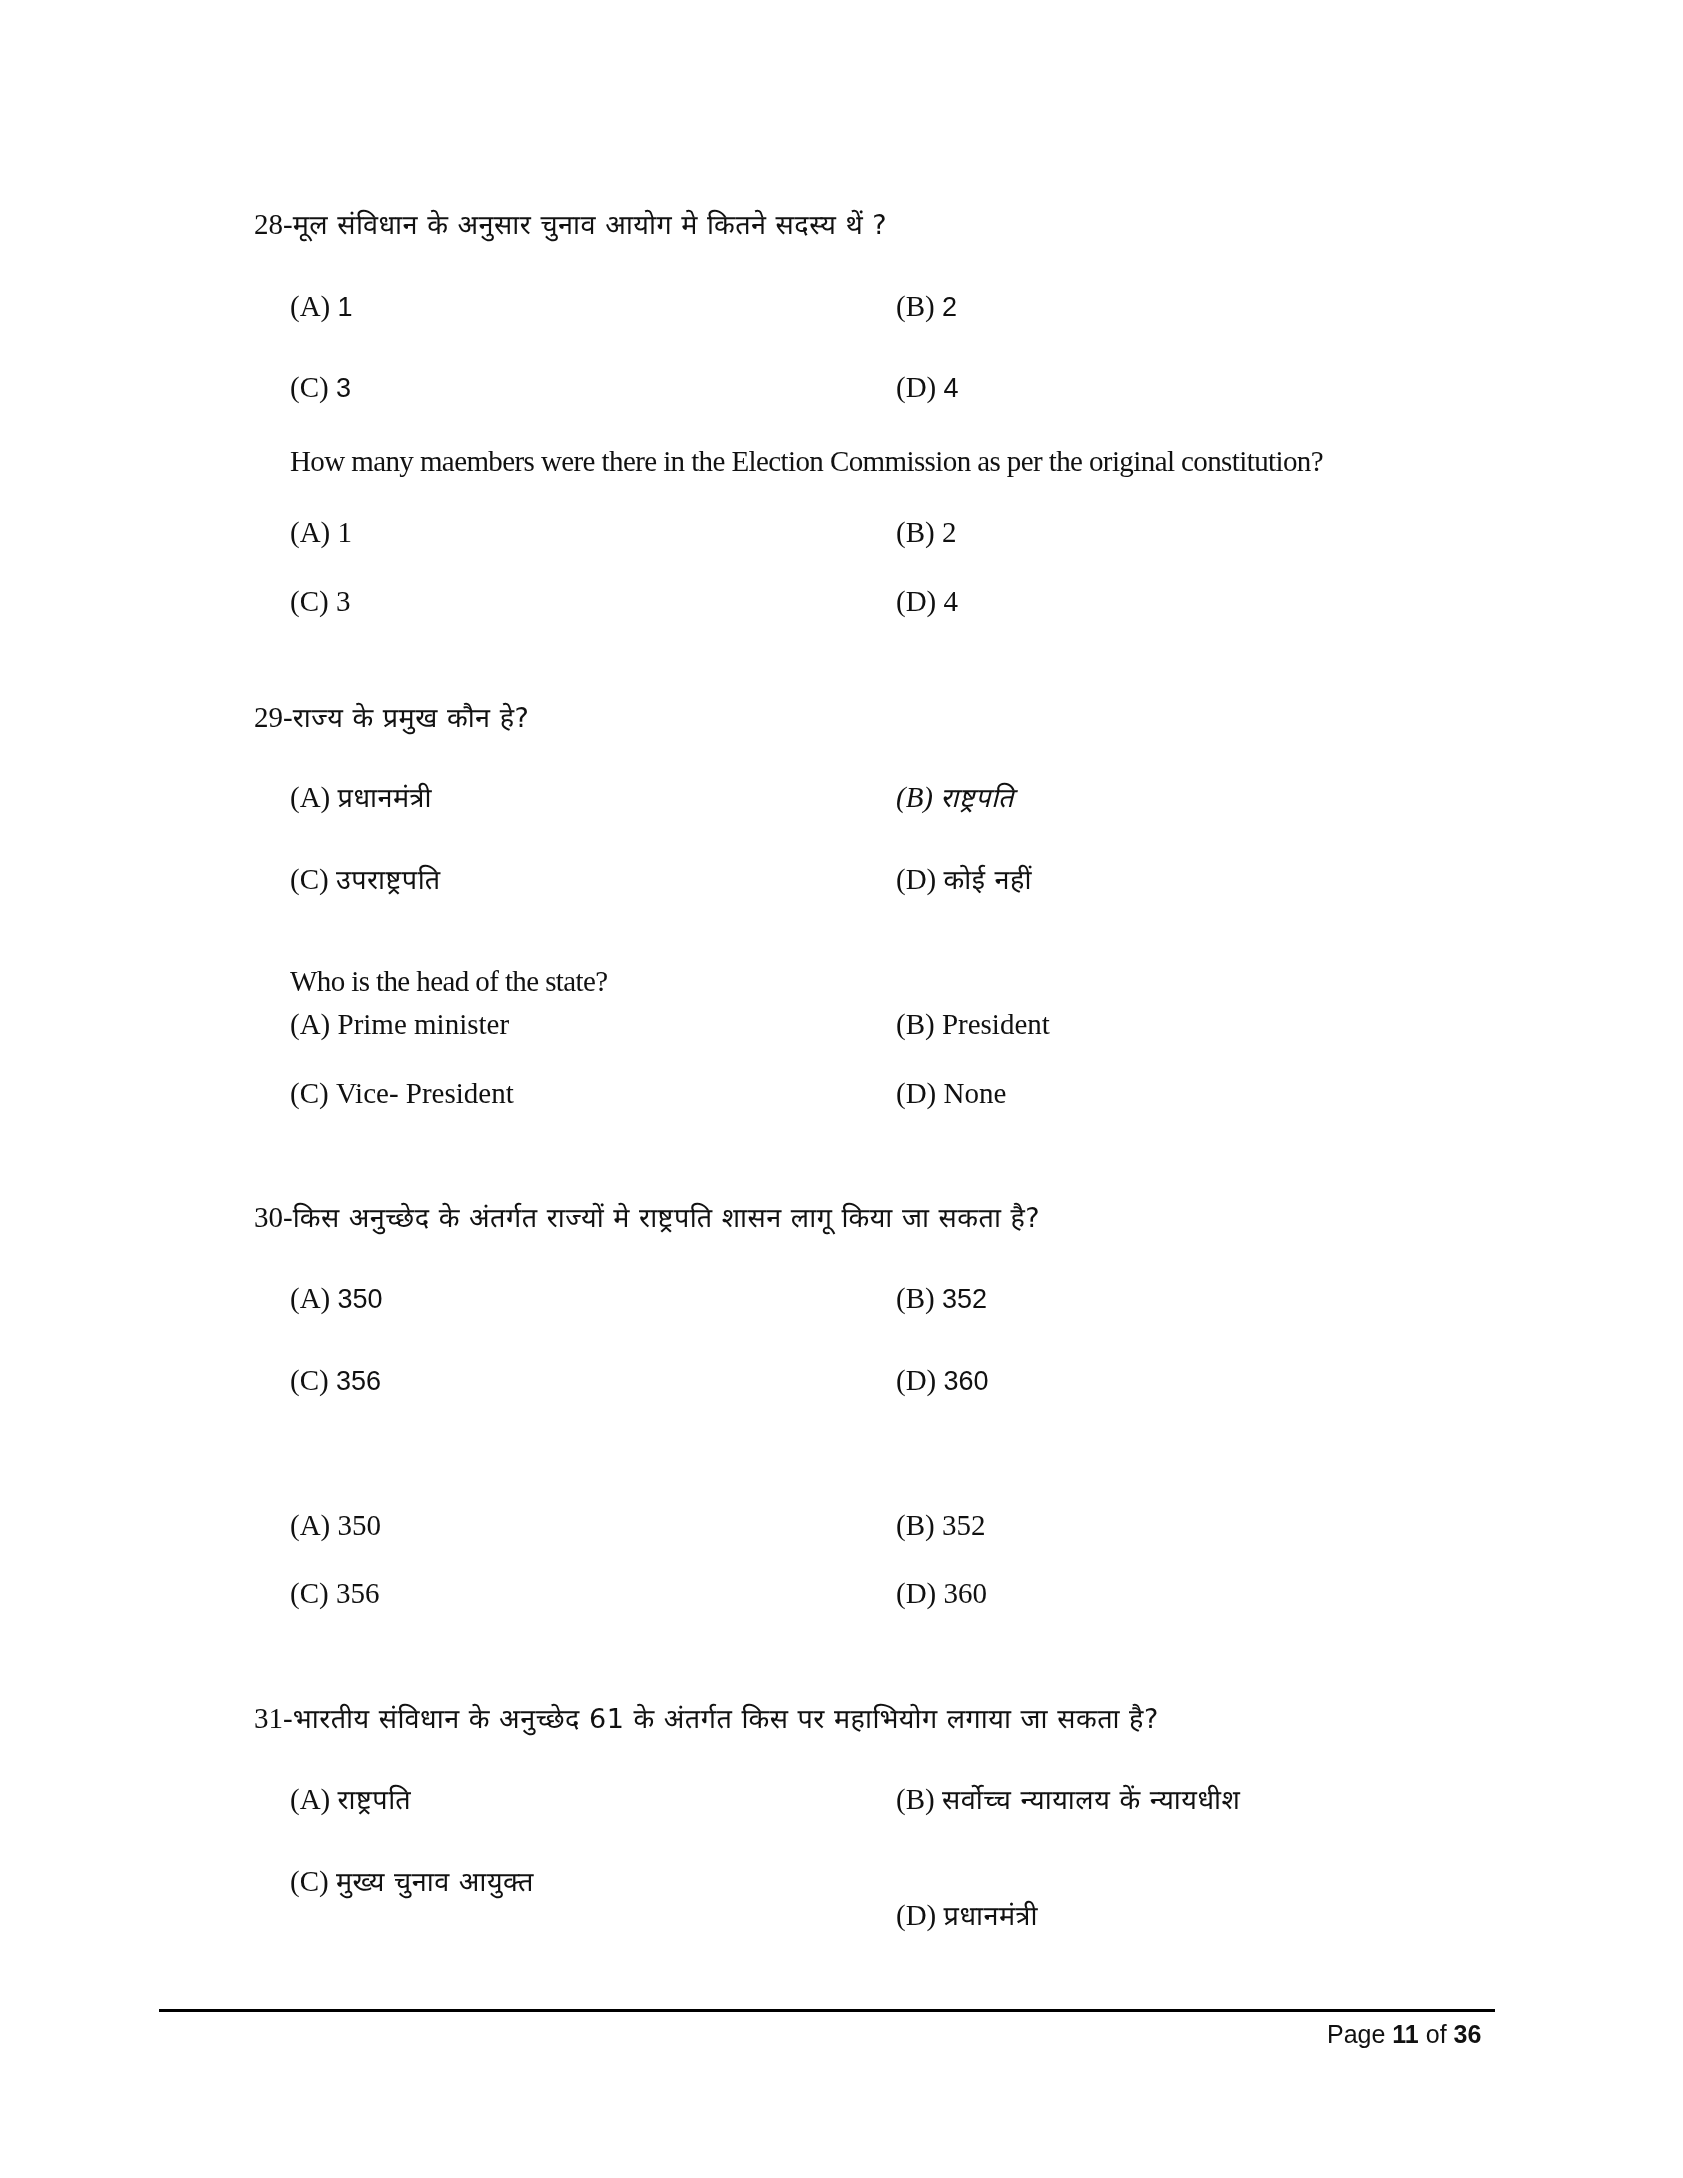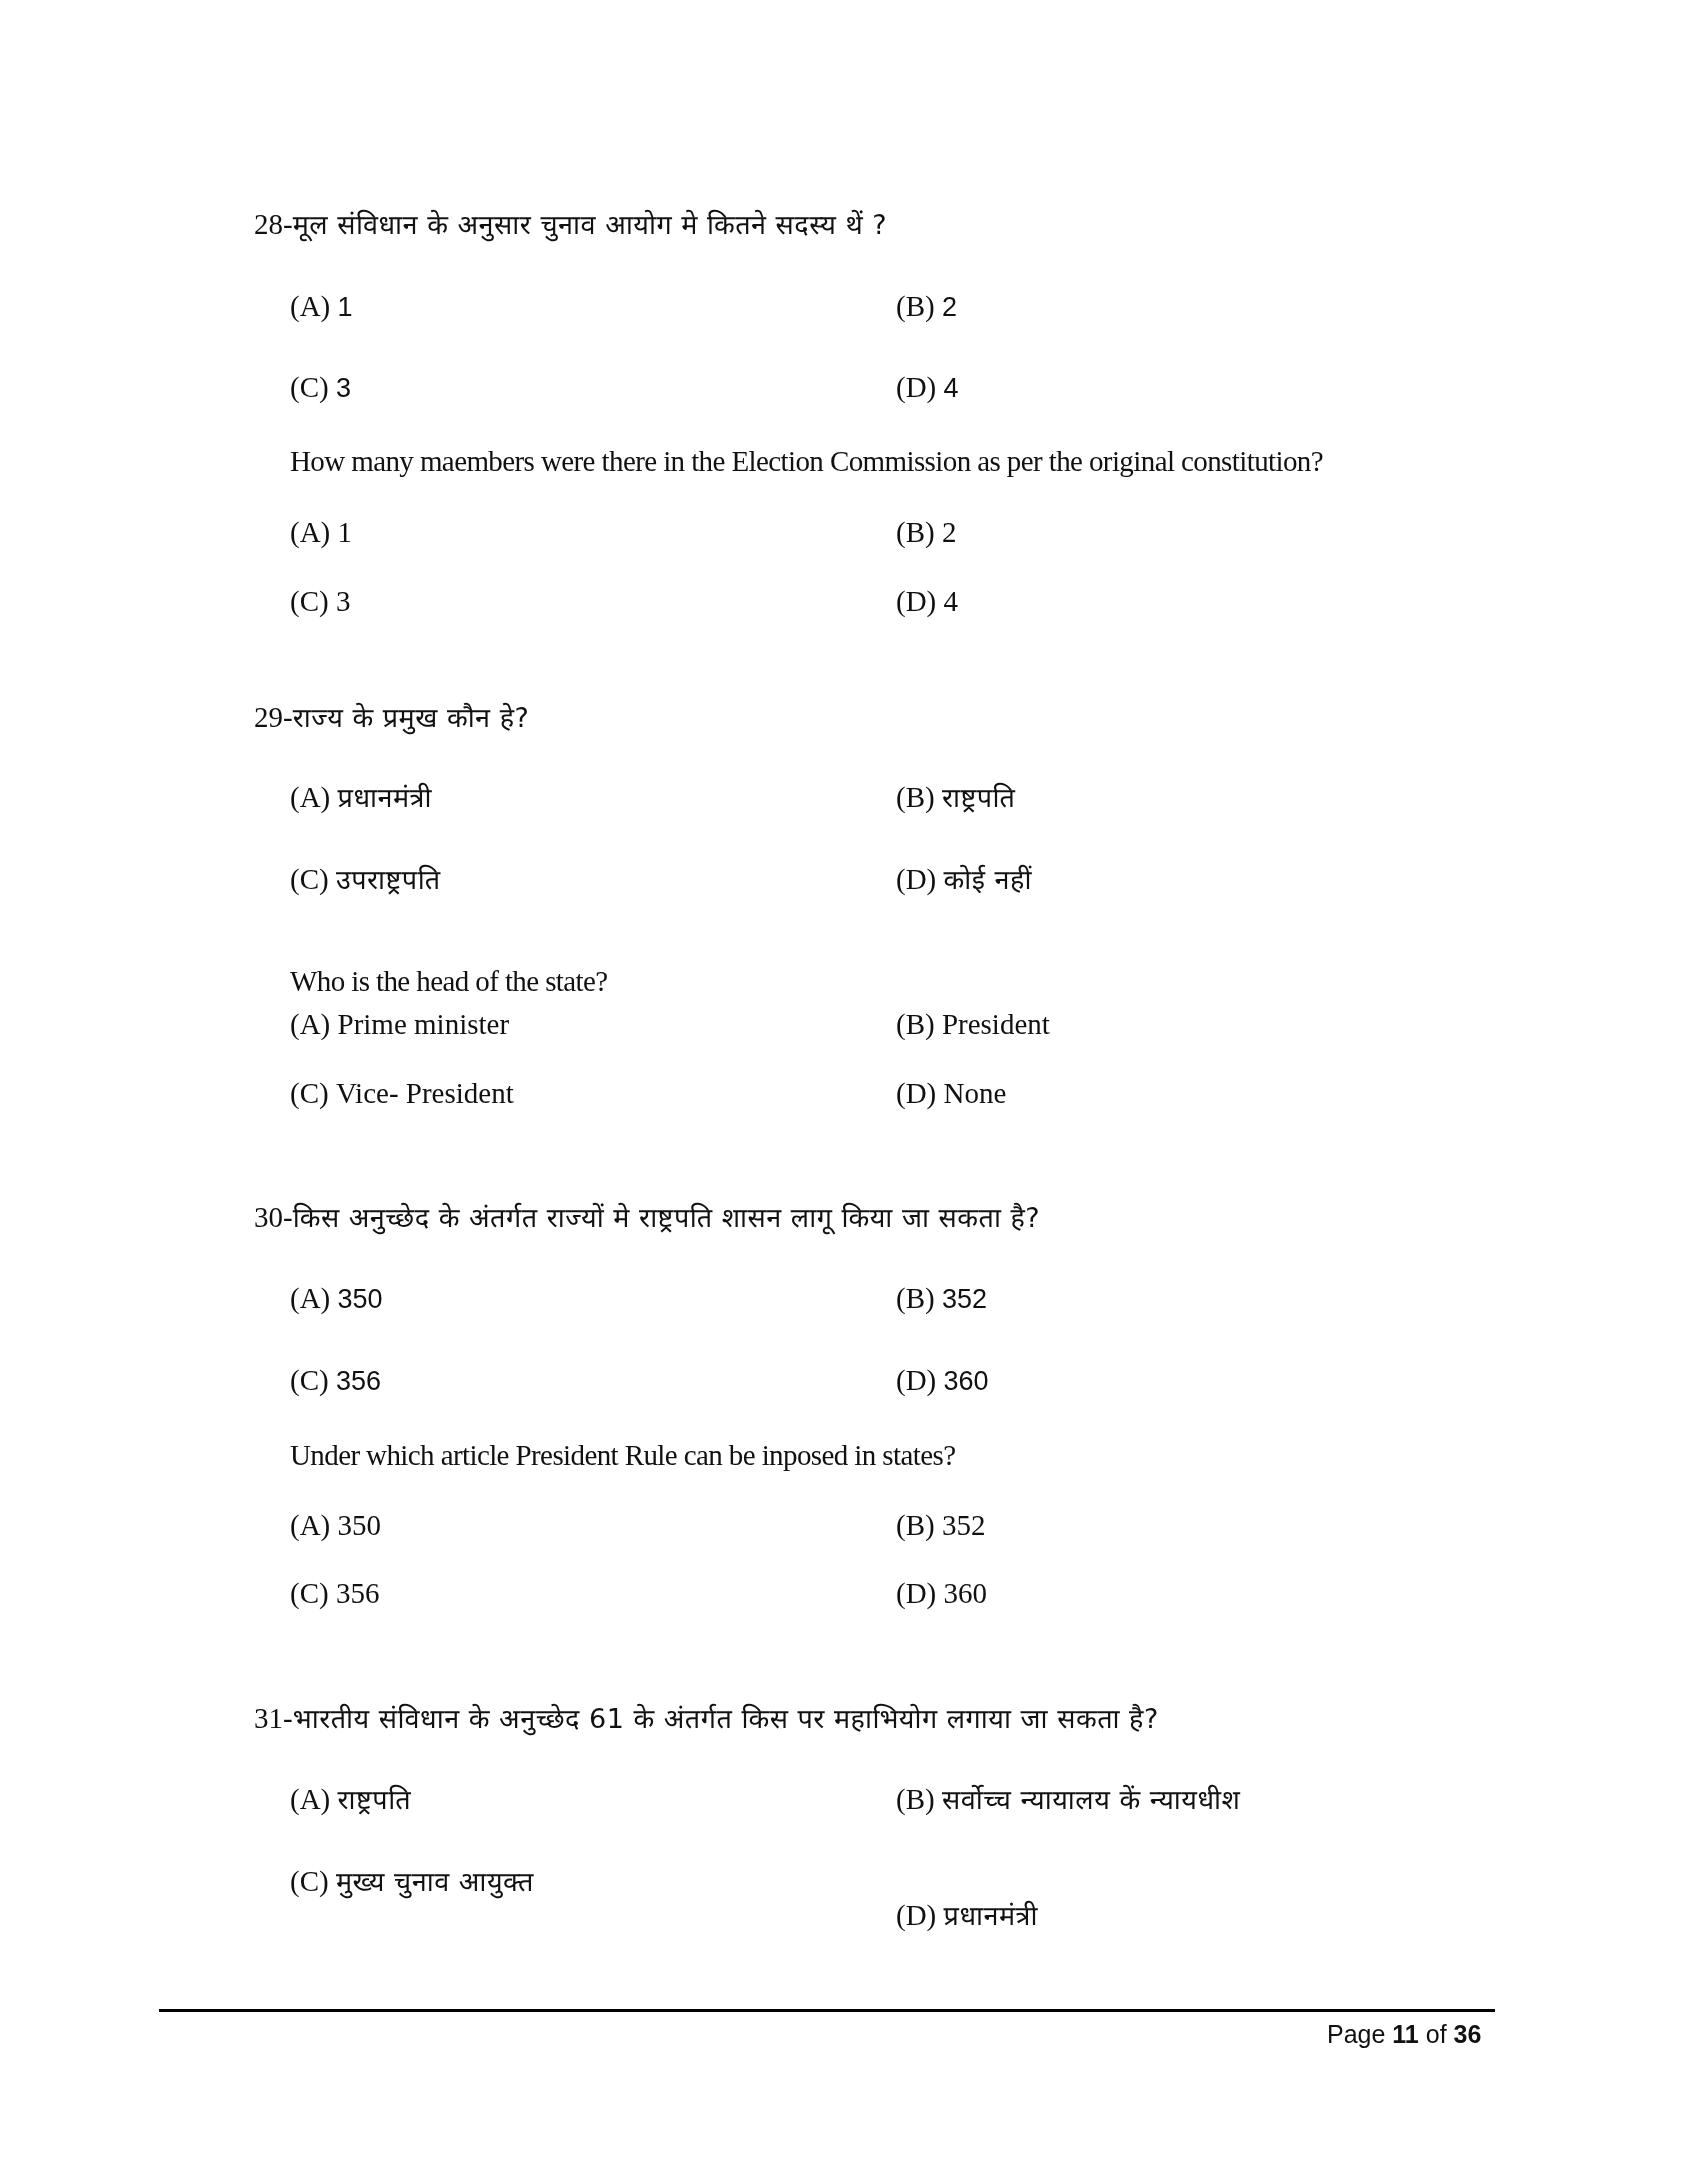--- a/index.html
+++ b/index.html
@@ -30,39 +30,38 @@
   <div class="txt en" style="left:290px; top:447px; letter-spacing:-0.6px;">How many maembers were there in the Election Commission as per the original constitution?</div>
   <div class="txt" style="left:290px; top:518px;"><span class="lbl">(A)</span> <span class="lbl">1</span></div>
   <div class="txt" style="left:896px; top:518px;"><span class="lbl">(B)</span> <span class="lbl">2</span></div>
   <div class="txt" style="left:290px; top:587px;"><span class="lbl">(C)</span> <span class="lbl">3</span></div>
   <div class="txt" style="left:896px; top:587px;"><span class="lbl">(D)</span> <span class="lbl">4</span></div>
 
   <div class="txt" style="left:254px; top:703px;">
     <span class="lbl">29-</span><span class="hi">राज्य के प्रमुख कौन हे?</span>
   </div>
   <div class="txt" style="left:290px; top:783px;"><span class="lbl">(A)</span> <span class="hi">प्रधानमंत्री</span></div>
-  <div class="txt" style="left:896px; top:783px;"><span class="lbl">(B)</span> <span class="hi">राष्ट्रपति</span></div>
+  <div class="txt" style="left:896px; top:783px;font-style:italic;"><span class="lbl">(B)</span> <span class="hi">राष्ट्रपति</span></div>
   <div class="txt" style="left:290px; top:865px;"><span class="lbl">(C)</span> <span class="hi">उपराष्ट्रपति</span></div>
   <div class="txt" style="left:896px; top:865px;"><span class="lbl">(D)</span> <span class="hi">कोई नहीं</span></div>
 
   <div class="txt en" style="left:290px; top:941px; letter-spacing:-0.6px;margin-top:26px;">Who is the head of the state?</div>
   <div class="txt" style="left:290px; top:1010px;"><span class="lbl">(A)</span> <span class="lbl">Prime minister</span></div>
   <div class="txt" style="left:896px; top:1010px;"><span class="lbl">(B)</span> <span class="lbl">President</span></div>
   <div class="txt" style="left:290px; top:1079px;"><span class="lbl">(C)</span> <span class="lbl">Vice- President</span></div>
   <div class="txt" style="left:896px; top:1079px;"><span class="lbl">(D)</span> <span class="lbl">None</span></div>
 
   <div class="txt" style="left:254px; top:1203px;">
     <span class="lbl">30-</span><span class="hi">किस अनुच्छेद के अंतर्गत राज्यों मे राष्ट्रपति शासन लागू किया जा सकता है?</span>
   </div>
   <div class="txt" style="left:290px; top:1284px;"><span class="lbl">(A)</span> <span class="num">350</span></div>
   <div class="txt" style="left:896px; top:1284px;"><span class="lbl">(B)</span> <span class="num">352</span></div>
   <div class="txt" style="left:290px; top:1366px;"><span class="lbl">(C)</span> <span class="num">356</span></div>
   <div class="txt" style="left:896px; top:1366px;"><span class="lbl">(D)</span> <span class="num">360</span></div>
 
-  <div class="txt en" style="left:290px; top:1441px; letter-spacing:-0.6px;">Under which article President Rule can be inposed in states?</div>
   <div class="txt" style="left:290px; top:1511px;"><span class="lbl">(A)</span> <span class="lbl">350</span></div>
   <div class="txt" style="left:896px; top:1511px;"><span class="lbl">(B)</span> <span class="lbl">352</span></div>
   <div class="txt" style="left:290px; top:1579px;"><span class="lbl">(C)</span> <span class="lbl">356</span></div>
   <div class="txt" style="left:896px; top:1579px;"><span class="lbl">(D)</span> <span class="lbl">360</span></div>
 
   <div class="txt" style="left:254px; top:1704px;">
     <span class="lbl">31-</span><span class="hi">भारतीय संविधान के अनुच्छेद 61 के अंतर्गत किस पर महाभियोग लगाया जा सकता है?</span>
   </div>
   <div class="txt" style="left:290px; top:1785px;"><span class="lbl">(A)</span> <span class="hi">राष्ट्रपति</span></div>
   <div class="txt" style="left:896px; top:1785px;"><span class="lbl">(B)</span> <span class="hi">सर्वोच्च न्यायालय कें न्यायधीश</span></div>

